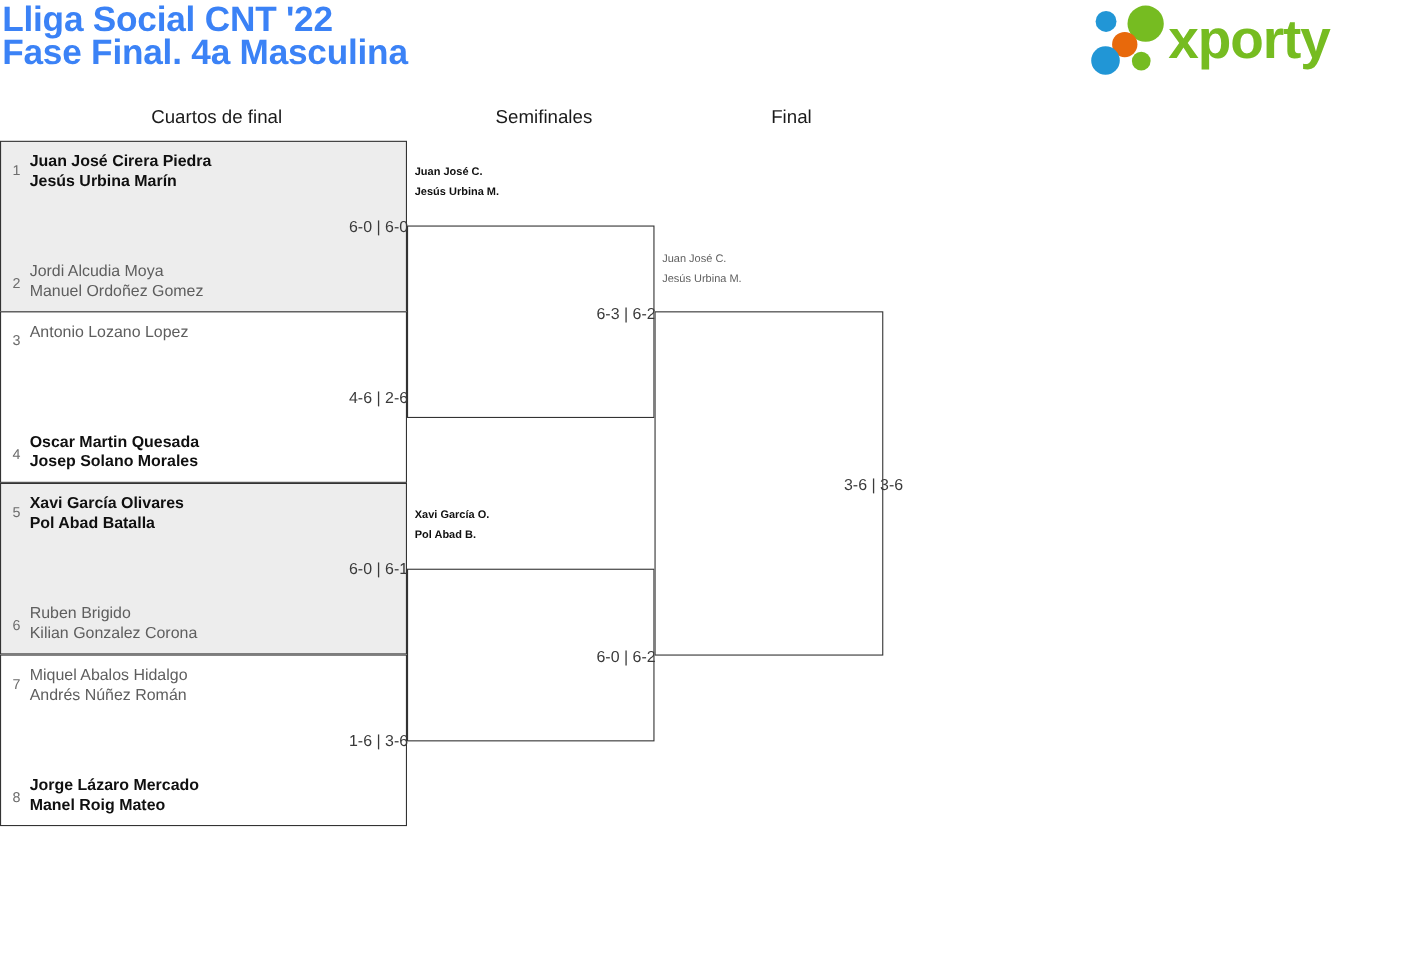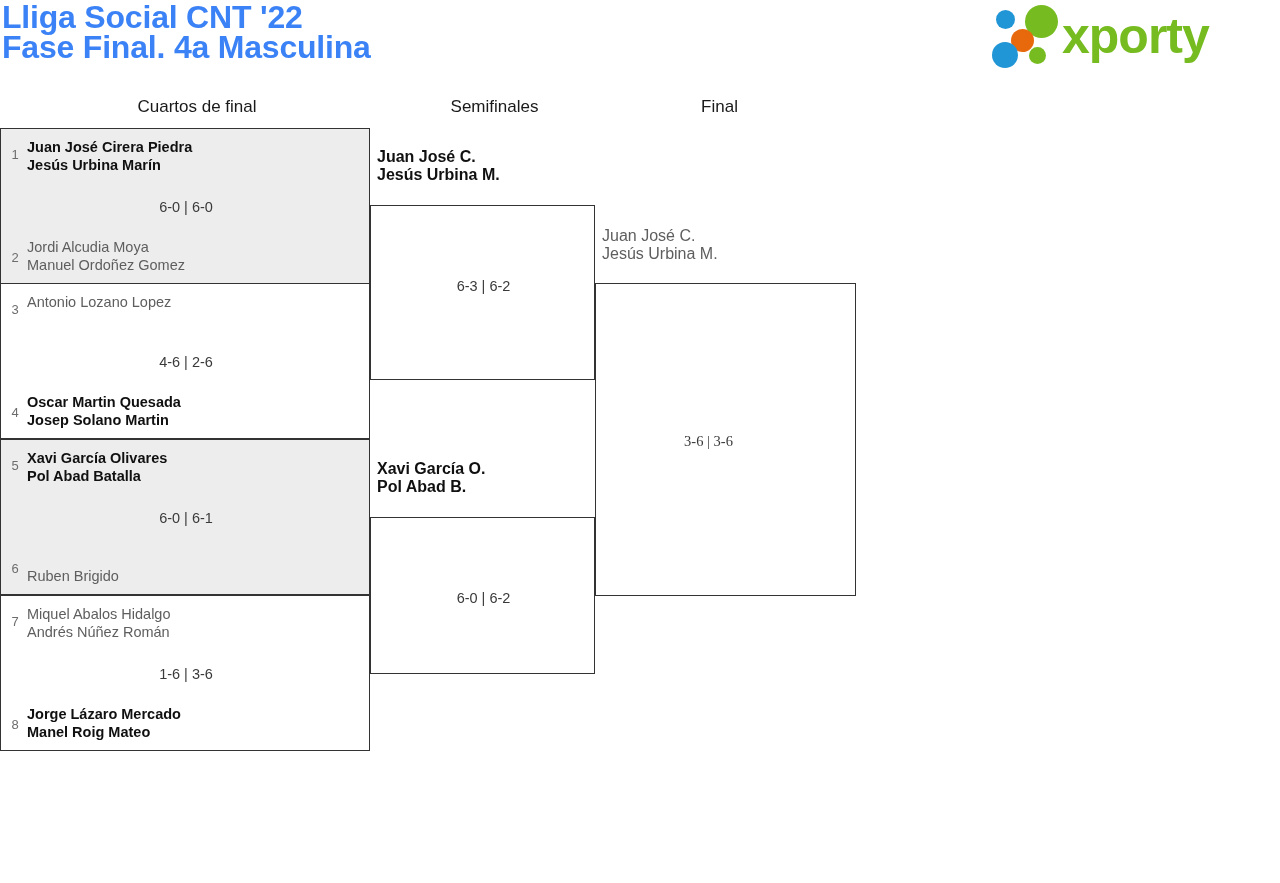--- a/index.html
+++ b/index.html
@@ -108,36 +108,36 @@
     font-size: 14.5px;
     line-height: 18px;
   }
   .r0 .team-top  { top: 9px; }
   .r0 .team-bot  { bottom: 9px; }
   .r0 .seed-top  { top: 18px; }
   .r0 .seed-bot  { bottom: 18px; }
 
   
   .r1 { left: 370px; width: 225px; }
-  .r2 { left: 595px; width: 261px; font-family: Liberation Serif, serif; }
+  .r2 { left: 595px; width: 208px; }
   .adv-team {
     position: absolute;
-    font-size: 16px;
+    font-size: 10px;
     line-height: 18px;
   }
 
   .winner { color: #101010; font-weight: bold; }
   .loser  { color: #5e5e5e; font-weight: normal; }
 
   .score {
     position: absolute;
     font-size: 14.5px;
     line-height: 18px;
     color: #3a3a3a;
-    text-align: center;
+    text-align: right;
   }
   .r0 .score { left: 0; width: 370px; top: 69px; }
 </style>
 </head>
 <body>
 
 <div id="header">
 
   <div id="title-block">
     <div class="title-line">Lliga Social CNT '22</div>
@@ -179,34 +179,35 @@
 
   <div class="match r0 plain" style="top:155px;">
     <div class="seed seed-top">3</div>
     <div class="team team-top loser">
       <div>Antonio Lozano Lopez</div>
     </div>
     <div class="score">4-6 | 2-6</div>
     <div class="seed seed-bot">4</div>
     <div class="team team-bot winner">
       <div>Oscar Martin Quesada</div>
-      <div>Josep Solano Martin</div>
+      <div>Josep Solano Morales</div>
     </div>
   </div>
 
   <div class="match r0 shaded" style="top:311px;">
     <div class="seed seed-top">5</div>
     <div class="team team-top winner">
       <div>Xavi García Olivares</div>
       <div>Pol Abad Batalla</div>
     </div>
     <div class="score">6-0 | 6-1</div>
     <div class="seed seed-bot">6</div>
     <div class="team team-bot loser">
       <div>Ruben Brigido</div>
+      <div>Kilian Gonzalez Corona</div>
     </div>
   </div>
 
   <div class="match r0 plain" style="top:467px;">
     <div class="seed seed-top">7</div>
     <div class="team team-top loser">
       <div>Miquel Abalos Hidalgo</div>
       <div>Andrés Núñez Román</div>
     </div>
     <div class="score">1-6 | 3-6</div>

